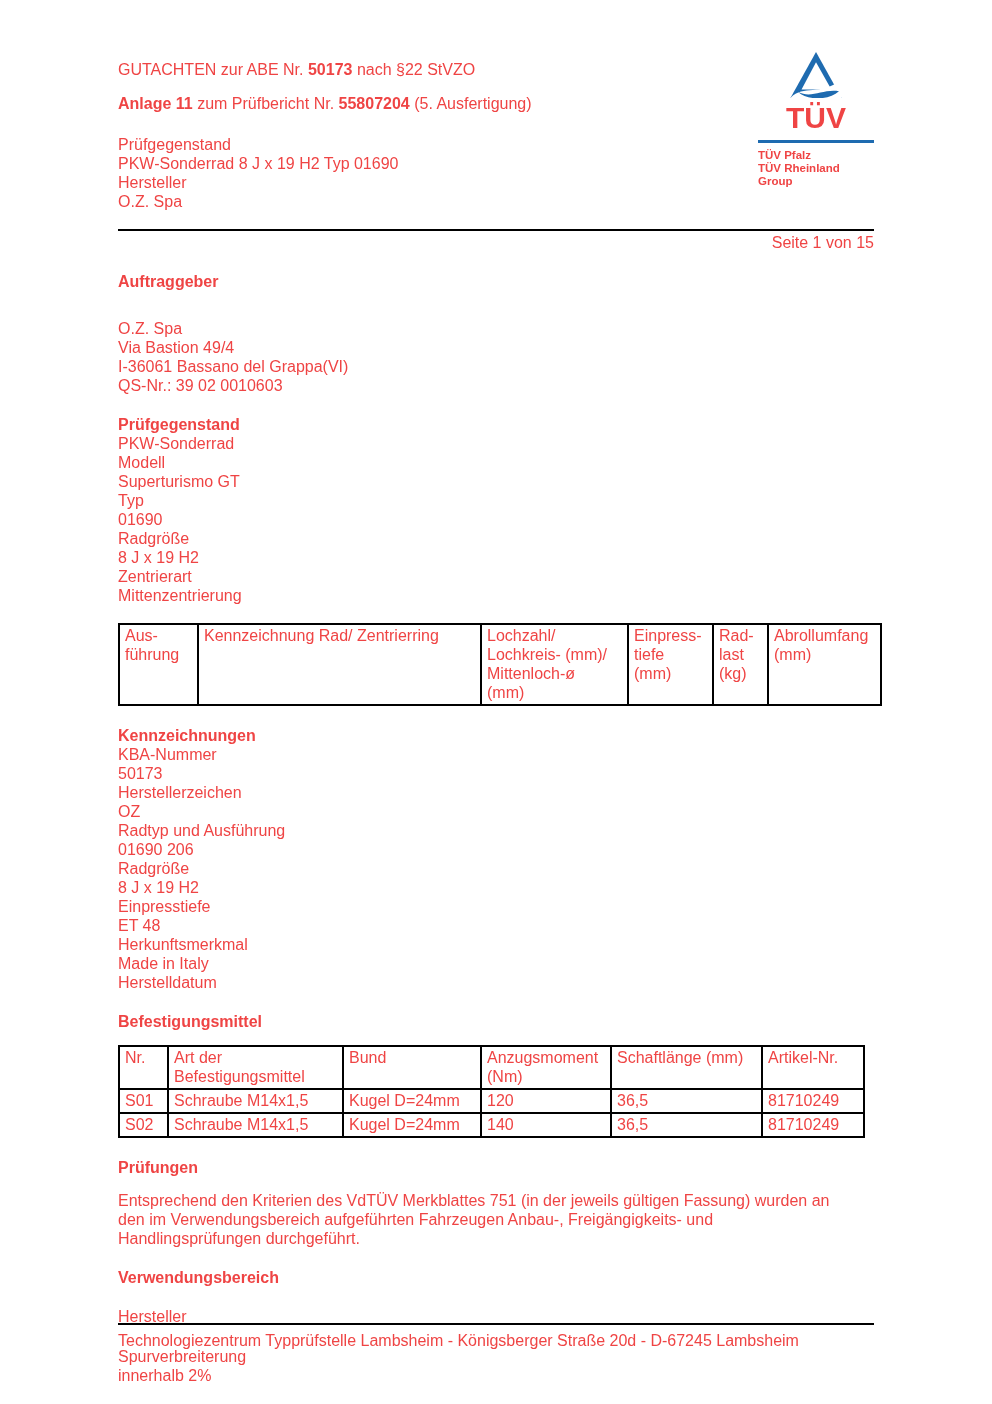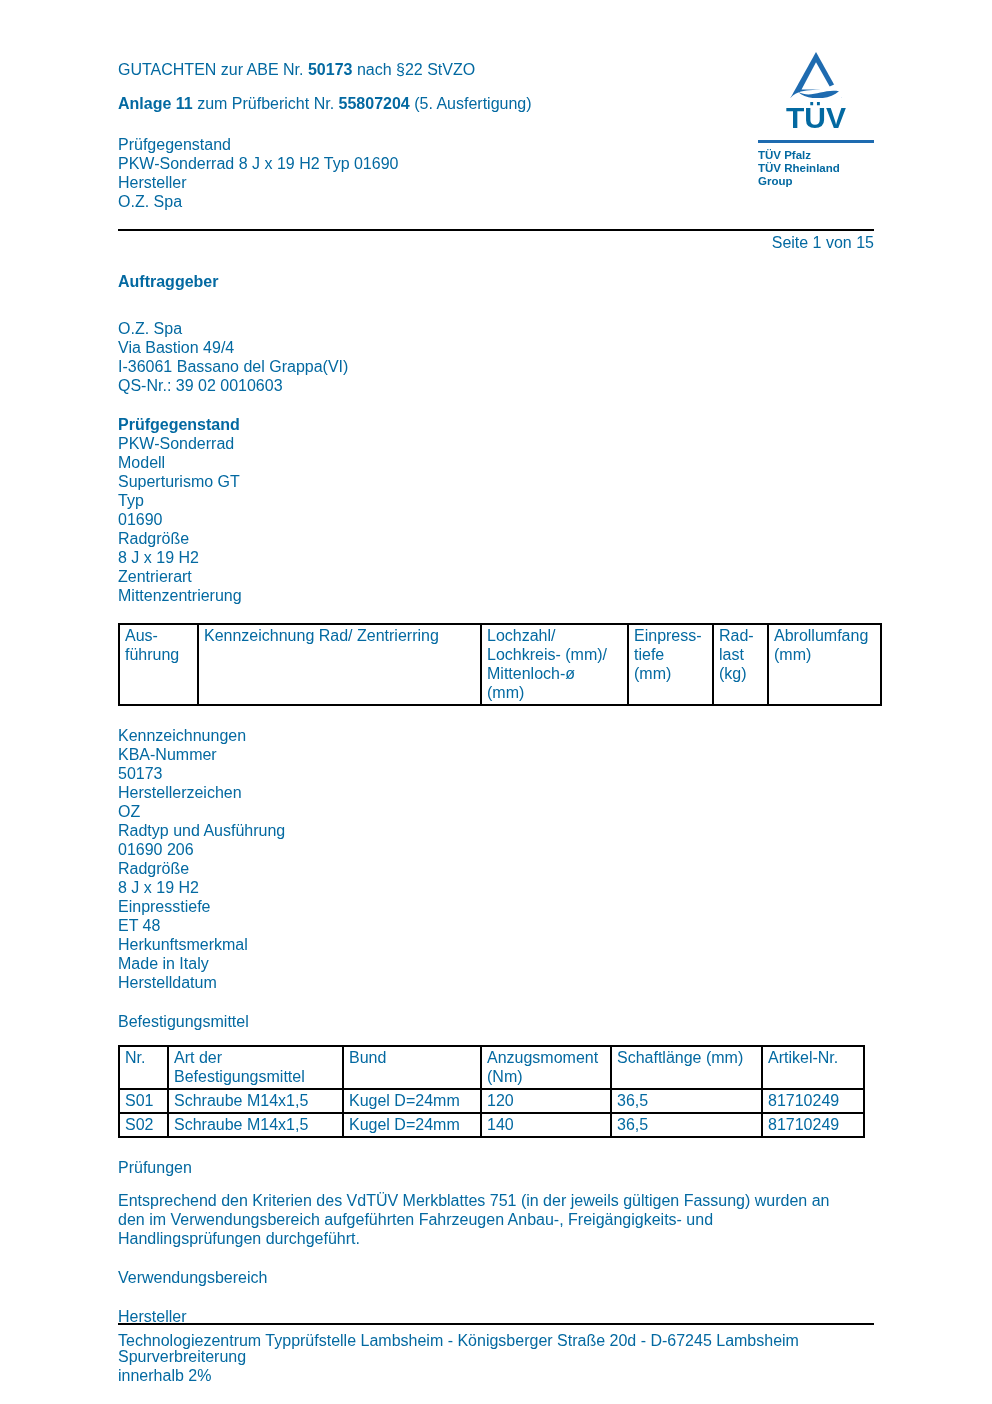--- a/index.html
+++ b/index.html
@@ -1,20 +1,20 @@
 <!DOCTYPE html>
 <html><head>
 <meta charset="utf-8">
 <style>
   * { margin:0; padding:0; box-sizing:border-box; }
   html,body { background:#e8e8e8; }
   body { font-family:"Liberation Sans", sans-serif; }
   .page {
     position:relative; width:992px; height:1404px; background:#ffffff;
-    margin:0 auto; color:#0369a1; font-size:16px; line-height:19px; overflow:hidden;
+    margin:0 auto; color:#ef4444; font-size:16px; line-height:19px; overflow:hidden;
   }
   .content { position:absolute; left:118px; top:60px; width:756px; }
   .ml { white-space:pre-line; }
   b, .bold { font-weight:bold; }
 
   
   .header-flex { display:flex; justify-content:space-between; align-items:flex-start; }
   .hdr-line2 { margin-top:15px; }
   .hdr-kv { margin-top:22px; }
   .kv-row { display:flex;flex-direction:column; }
@@ -25,21 +25,21 @@
   .logo { width:116px; flex:none; margin-top:-8px; }
   .logo-triangle { display:block; margin:0 auto; }
   .logo-wordmark { font-weight:bold; font-size:30px; line-height:40px; text-align:center; letter-spacing:0px; }
   .logo-bar { height:3px; background:#1e6bb0; margin-top:2px; }
   .logo-org { margin-top:6px; font-size:11.5px; line-height:13px; font-weight:bold; }
 
   .main-rule { border:none; border-top:2px solid #000; margin-top:18px; }
   .page-indicator { text-align:right; margin-top:2px; }
 
   .sec { margin-top:20px;gap:28px; }
-  .section-heading { font-weight:normal; }
+  .section-heading { font-weight:bold; }
   .tbl-wrap { margin-top:18px; }
   .tbl2-wrap { margin-top:14px; }
   table { border-collapse:collapse; table-layout:fixed; }
   .t1 { width:762px; }
   .t2 { width:745px;border-radius:18px; }
   th, td { border:2px solid #000; text-align:left; vertical-align:top;
            padding:1px 5px 2px 5px; font-weight:normal; font-size:16px; line-height:19px; }
   th { white-space:pre-line; }
   .body-text { margin-top:14px; white-space:pre-line; }
   .scope-row1 { margin-top:20px; }

